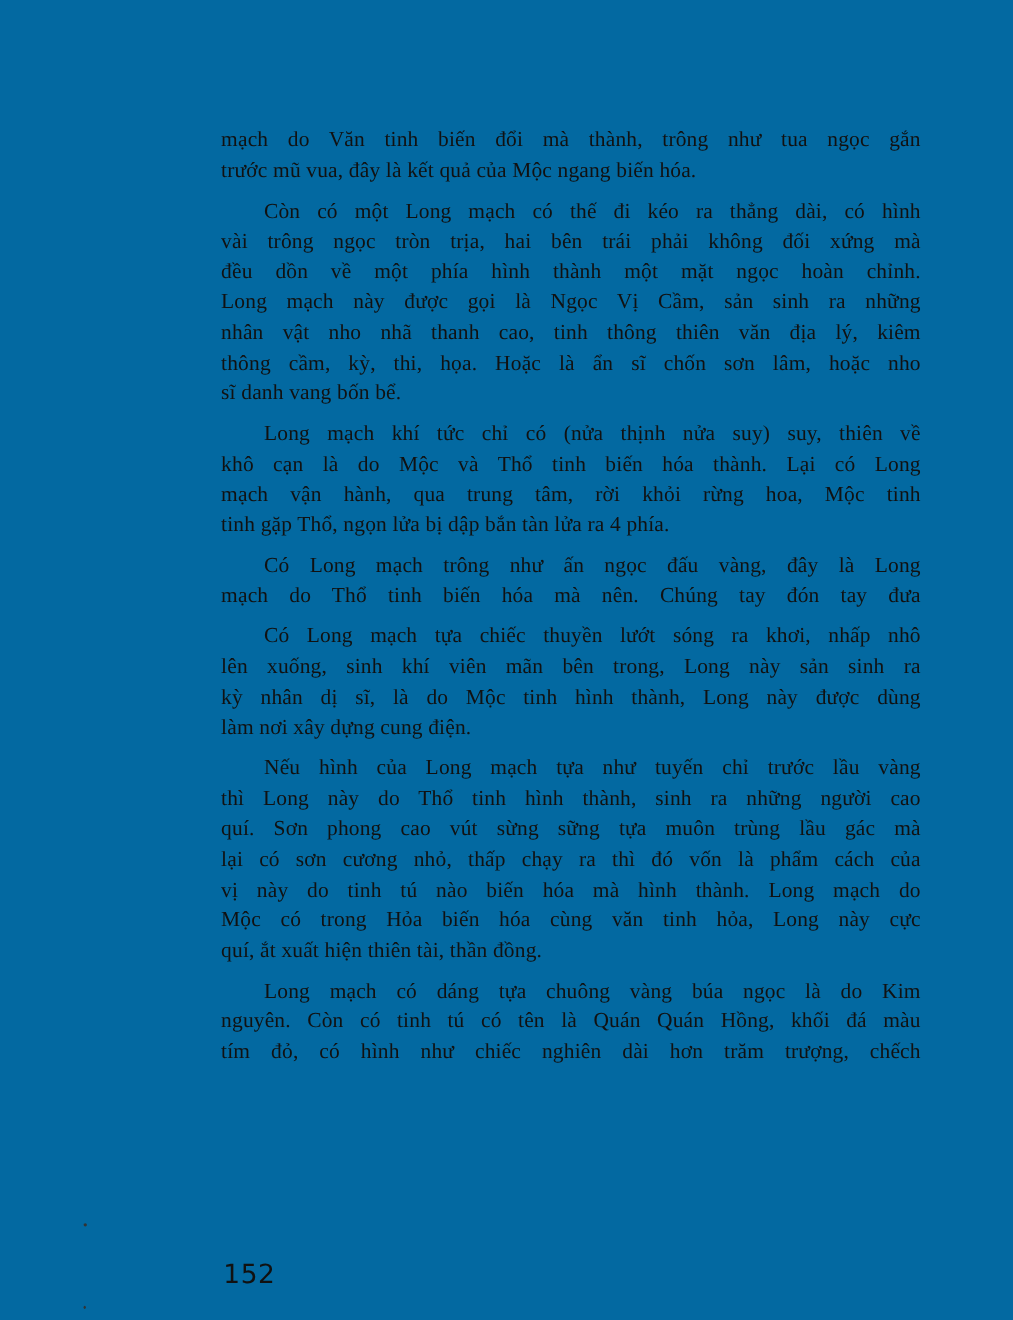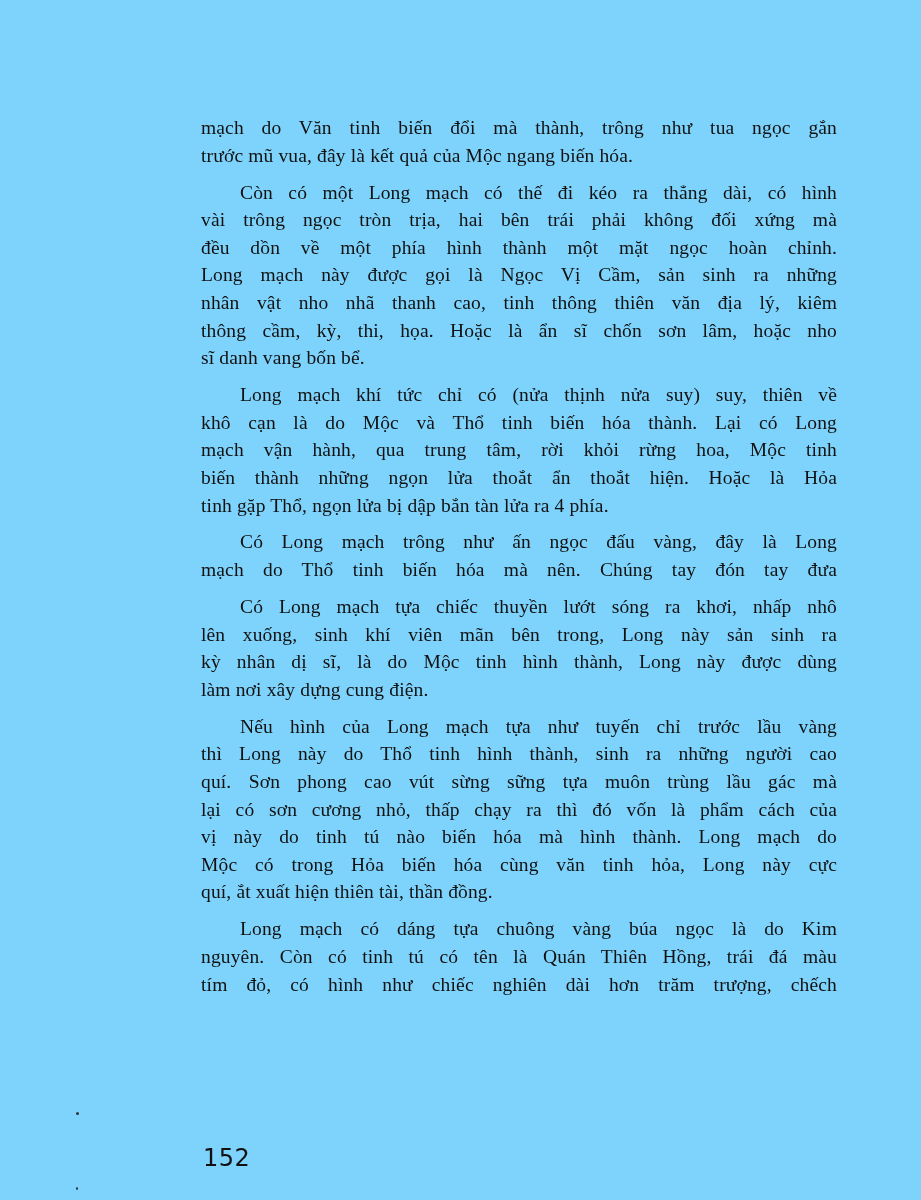--- a/index.html
+++ b/index.html
@@ -11,21 +11,21 @@
       width: 921px;
       height: 1200px;
       position: relative;
       overflow: hidden;
     }
     .page {
       position: absolute;
       left: 0; top: 0;
       width: 921px;
       height: 1200px;
-      background: #7dd3fc;
+      background: #0369a1;
     }
     .text-block {
       position: absolute;
       left: 201px;
       top: 114px;
       width: 636px;
       font-family: "Liberation Serif", "DejaVu Serif", serif;
       font-size: 19.5px;
       line-height: 27.6px;
       color: #111111;
@@ -90,21 +90,20 @@
       <span class="line">Long mạch này được gọi là Ngọc Vị Cầm, sản sinh ra những</span>
       <span class="line">nhân vật nho nhã thanh cao, tinh thông thiên văn địa lý, kiêm</span>
       <span class="line">thông cầm, kỳ, thi, họa. Hoặc là ẩn sĩ chốn sơn lâm, hoặc nho</span>
       <span class="line last">sĩ danh vang bốn bể.</span>
     </div>
 
     <div class="para">
       <span class="line indent">Long mạch khí tức chỉ có (nửa thịnh nửa suy) suy, thiên về</span>
       <span class="line">khô cạn là do Mộc và Thổ tinh biến hóa thành. Lại có Long</span>
       <span class="line">mạch vận hành, qua trung tâm, rời khỏi rừng hoa, Mộc tinh</span>
-      <span class="line">biến thành những ngọn lửa thoắt ẩn thoắt hiện. Hoặc là Hỏa</span>
       <span class="line last">tinh gặp Thổ, ngọn lửa bị dập bắn tàn lửa ra 4 phía.</span>
     </div>
 
     <div class="para">
       <span class="line indent">Có Long mạch trông như ấn ngọc đấu vàng, đây là Long</span>
       <span class="line">mạch do Thổ tinh biến hóa mà nên. Chúng tay đón tay đưa</span>
     </div>
 
     <div class="para">
       <span class="line indent">Có Long mạch tựa chiếc thuyền lướt sóng ra khơi, nhấp nhô</span>
@@ -118,21 +117,21 @@
       <span class="line">thì Long này do Thổ tinh hình thành, sinh ra những người cao</span>
       <span class="line">quí. Sơn phong cao vút sừng sững tựa muôn trùng lầu gác mà</span>
       <span class="line">lại có sơn cương nhỏ, thấp chạy ra thì đó vốn là phẩm cách của</span>
       <span class="line">vị này do tinh tú nào biến hóa mà hình thành. Long mạch do</span>
       <span class="line">Mộc có trong Hỏa biến hóa cùng văn tinh hỏa, Long này cực</span>
       <span class="line last">quí, ắt xuất hiện thiên tài, thần đồng.</span>
     </div>
 
     <div class="para">
       <span class="line indent">Long mạch có dáng tựa chuông vàng búa ngọc là do Kim</span>
-      <span class="line">nguyên. Còn có tinh tú có tên là Quán Thiên Hồng, trái đá màu</span>
+      <span class="line">nguyên. Còn có tinh tú có tên là Quán Quán Hồng, khối đá màu</span>
       <span class="line">tím đỏ, có hình như chiếc nghiên dài hơn trăm trượng, chếch</span>
     </div>
 
   </div>
 
   <div class="page-number">152</div>
 
   <span class="speck" style="left:76px; top:1112px;"></span>
   <span class="speck" style="left:76px; top:1187px; width:2px; height:3px;"></span>
 </div>

